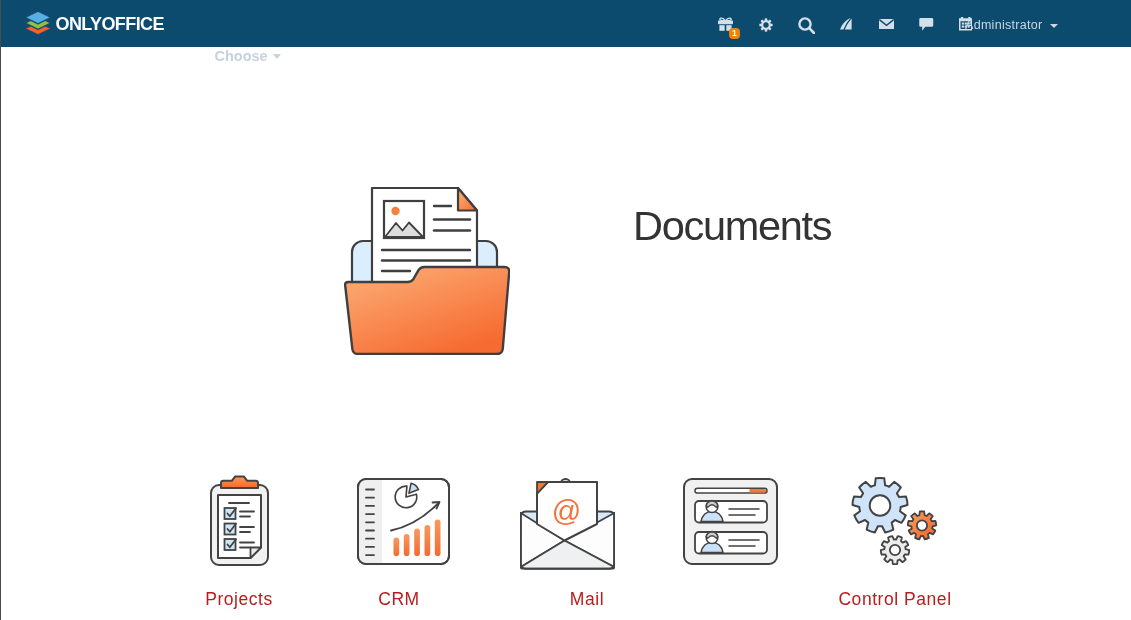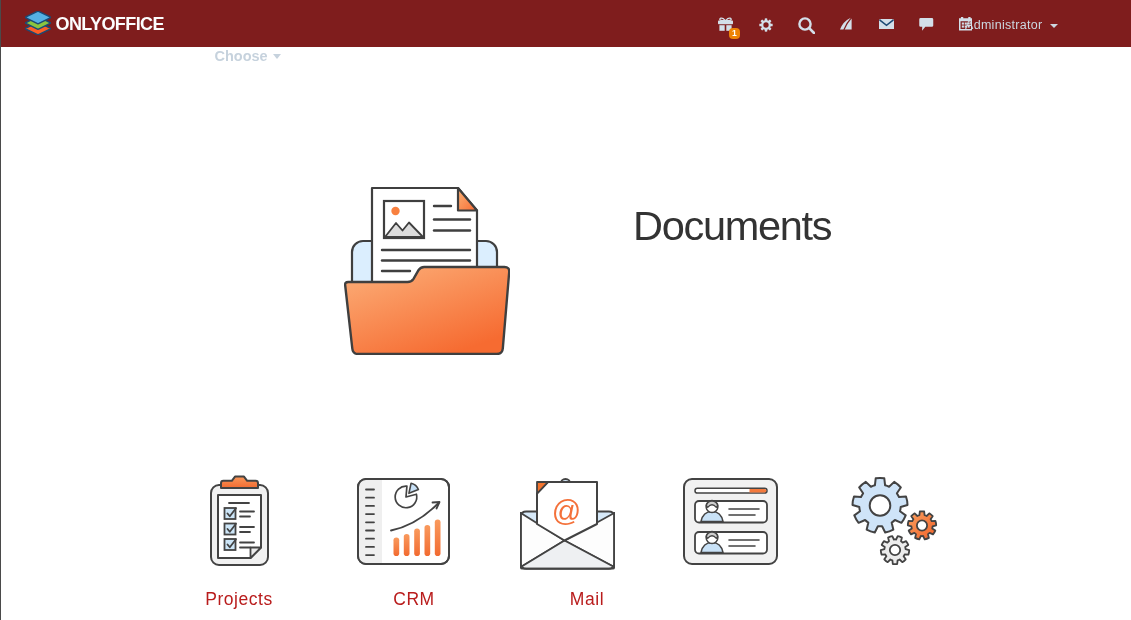--- a/index.html
+++ b/index.html
@@ -1,21 +1,21 @@
 <!DOCTYPE html>
 <html><head>
 <meta charset="utf-8">
 <style>
   * { margin:0; padding:0; box-sizing:border-box; }
   html,body { width:1131px; height:620px; overflow:hidden; background:#fff;
     font-family:"Liberation Sans", sans-serif; }
   #page { position:relative; width:1131px; height:620px;
     border-left:1px solid #4a4a4a; }
   #topbar { position:absolute; left:0; top:0; width:1131px; height:47px;
-    background:#7f1d1d; }
+    background:#0c4a6e; }
   #logo { position:absolute; left:24px; top:11px; }
   #brand { position:absolute; left:54.5px; top:13.5px; color:#fcfdfe;
     font-size:18px; font-weight:bold; letter-spacing:-0.6px; }
   #choose { position:absolute; left:213.5px; top:15.5px; color:#c6d2dd;
     font-size:14.5px; font-weight:bold;margin-top:32px; }
   #choose .car { display:inline-block; margin-left:5px; vertical-align:2px;
     width:0; height:0; border-left:4.5px solid transparent; border-right:4.5px solid transparent;
     border-top:5px solid #c6d2dd; }
   .nico { position:absolute; top:0; }
   #admin { position:absolute; left:964px; top:18px; color:#ccd7e0; font-size:12.5px; letter-spacing:0.3px; }
@@ -203,15 +203,16 @@
         <linearGradient id="ggear" x1="0" y1="0" x2="1" y2="1">
       <stop offset="0" stop-color="#f9a05f"></stop>
           <stop offset="1" stop-color="#f1622a"></stop>
         </linearGradient>
       </defs>
     <path fill="#cfe4f8" fill-rule="evenodd" stroke="#434343" stroke-width="2" stroke-linejoin="round" d="M30.7 16.3 A27.5 27.5 0 0 1 39.3 16.3 L40.1 23.3 A20.8 20.8 0 0 1 44.1 24.8 L49.2 19.9 A27.5 27.5 0 0 1 55.8 25.5 L51.9 31.3 A20.8 20.8 0 0 1 54.0 35.0 L61.0 34.5 A27.5 27.5 0 0 1 62.5 43.0 L55.7 45.0 A20.8 20.8 0 0 1 55.0 49.2 L60.7 53.4 A27.5 27.5 0 0 1 56.4 60.8 L49.9 58.0 A20.8 20.8 0 0 1 46.7 60.7 L48.3 67.6 A27.5 27.5 0 0 1 40.2 70.5 L37.1 64.2 A20.8 20.8 0 0 1 32.9 64.2 L29.8 70.5 A27.5 27.5 0 0 1 21.7 67.6 L23.3 60.7 A20.8 20.8 0 0 1 20.1 58.0 L13.6 60.8 A27.5 27.5 0 0 1 9.3 53.4 L15.0 49.2 A20.8 20.8 0 0 1 14.3 45.0 L7.5 43.0 A27.5 27.5 0 0 1 9.0 34.5 L16.0 35.0 A20.8 20.8 0 0 1 18.1 31.3 L14.2 25.5 A27.5 27.5 0 0 1 20.8 19.9 L25.9 24.8 A20.8 20.8 0 0 1 29.9 23.3 Z M45.3 43.5 a10.3 10.3 0 1 0 -20.6 0 a10.3 10.3 0 1 0 20.6 0 Z"></path>
     <path fill="url(#ggear)" fill-rule="evenodd" stroke="#434343" stroke-width="1.8" stroke-linejoin="round" d="M74.8 49.5 A14.2 14.2 0 0 1 79.2 49.5 L79.6 53.2 A10.6 10.6 0 0 1 81.6 54.0 L84.3 51.3 A14.2 14.2 0 0 1 87.7 54.2 L85.6 57.3 A10.6 10.6 0 0 1 86.7 59.2 L90.4 58.9 A14.2 14.2 0 0 1 91.2 63.3 L87.6 64.3 A10.6 10.6 0 0 1 87.2 66.4 L90.3 68.6 A14.2 14.2 0 0 1 88.0 72.4 L84.6 70.9 A10.6 10.6 0 0 1 83.0 72.3 L83.9 75.9 A14.2 14.2 0 0 1 79.7 77.4 L78.1 74.0 A10.6 10.6 0 0 1 75.9 74.0 L74.3 77.4 A14.2 14.2 0 0 1 70.1 75.9 L71.0 72.3 A10.6 10.6 0 0 1 69.4 70.9 L66.0 72.4 A14.2 14.2 0 0 1 63.7 68.6 L66.8 66.4 A10.6 10.6 0 0 1 66.4 64.3 L62.8 63.3 A14.2 14.2 0 0 1 63.6 58.9 L67.3 59.2 A10.6 10.6 0 0 1 68.4 57.3 L66.3 54.2 A14.2 14.2 0 0 1 69.7 51.3 L72.4 54.0 A10.6 10.6 0 0 1 74.4 53.2 Z M82.1 63.5 a5.1 5.1 0 1 0 -10.2 0 a5.1 5.1 0 1 0 10.2 0 Z"></path>
     <path fill="#ececec" fill-rule="evenodd" stroke="#434343" stroke-width="1.8" stroke-linejoin="round" d="M52.7 74.1 A14.2 14.2 0 0 1 56.9 75.6 L56.0 79.2 A10.6 10.6 0 0 1 57.6 80.6 L61.0 79.1 A14.2 14.2 0 0 1 63.3 82.9 L60.2 85.1 A10.6 10.6 0 0 1 60.6 87.2 L64.2 88.2 A14.2 14.2 0 0 1 63.4 92.6 L59.7 92.3 A10.6 10.6 0 0 1 58.6 94.2 L60.7 97.3 A14.2 14.2 0 0 1 57.3 100.2 L54.6 97.5 A10.6 10.6 0 0 1 52.6 98.3 L52.2 102.0 A14.2 14.2 0 0 1 47.8 102.0 L47.4 98.3 A10.6 10.6 0 0 1 45.4 97.5 L42.7 100.2 A14.2 14.2 0 0 1 39.3 97.3 L41.4 94.2 A10.6 10.6 0 0 1 40.3 92.3 L36.6 92.6 A14.2 14.2 0 0 1 35.8 88.2 L39.4 87.2 A10.6 10.6 0 0 1 39.8 85.1 L36.7 82.9 A14.2 14.2 0 0 1 39.0 79.1 L42.4 80.6 A10.6 10.6 0 0 1 44.0 79.2 L43.1 75.6 A14.2 14.2 0 0 1 47.3 74.1 L48.9 77.5 A10.6 10.6 0 0 1 51.1 77.5 Z M55.2 88.0 a5.2 5.2 0 1 0 -10.4 0 a5.2 5.2 0 1 0 10.4 0 Z"></path>
   </svg>
   <div class="mlabel" style="left:156px;">Projects</div>
-  <div class="mlabel" style="left:331px;">CRM</div>
+  <div class="mlabel" style="left:316px;">CRM</div>
   <div class="mlabel" style="left:504px;">Mail</div>
+  <div class="mlabel" style="left:812px;">Control Panel</div>
 </div>
 
 </body></html>

